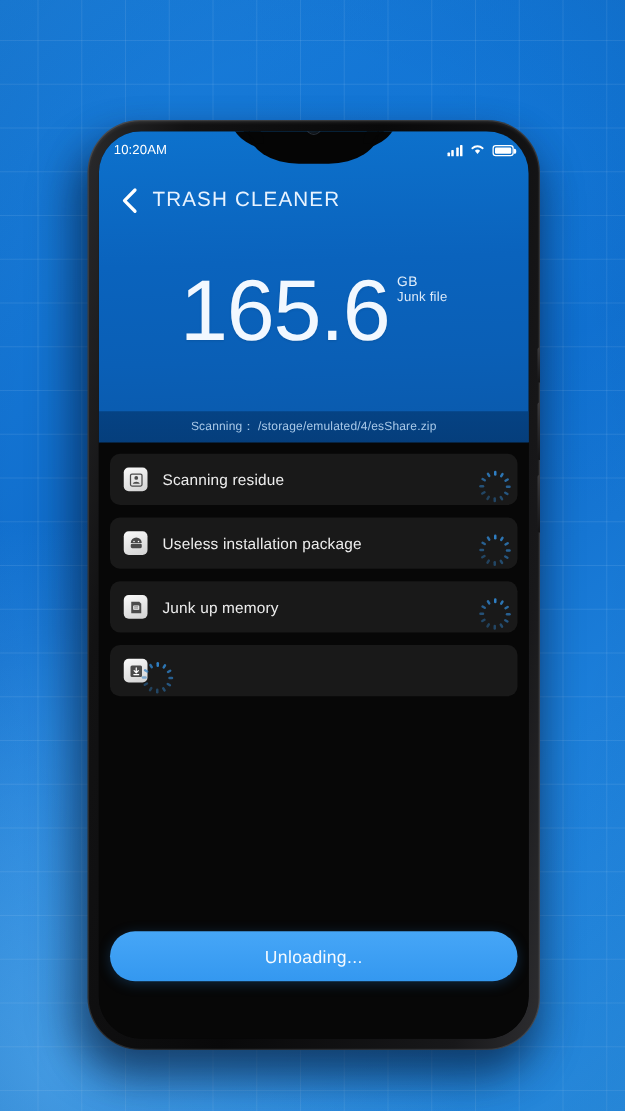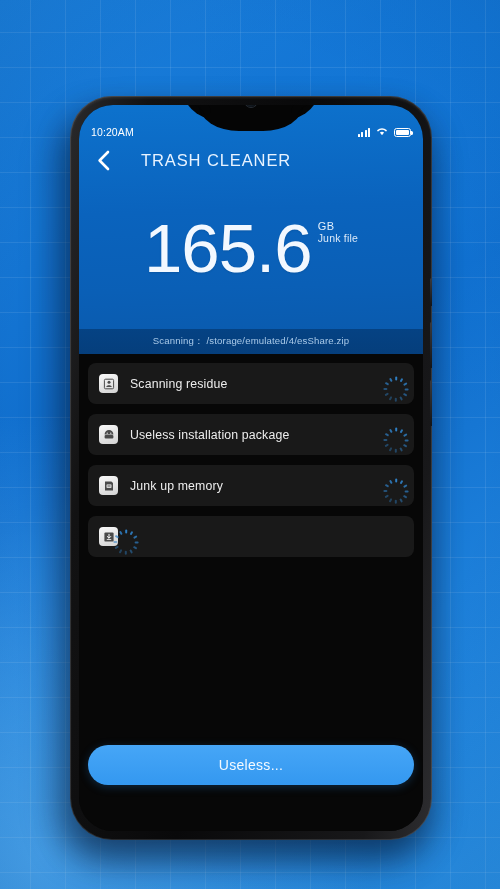--- a/index.html
+++ b/index.html
@@ -138,21 +138,21 @@
     position: absolute;
     top: 2px; left: 2.5px;
     width: 3px; height: 3px;
     border-radius: 50%;
     background: rgba(200,215,235,0.55);
   }
 
   
   #status-bar {
     position: absolute;
-    top: 12px; left: 0; right: 0;
+    top: 0; left: 0; right: 0;
     height: 28px;
     display: flex;
     align-items: center;
     justify-content: space-between;
     padding: 0 12px;
     color: #ffffff;
     font-size: 10.5px;
     letter-spacing: 0.1px;
     z-index: 4;
   }
@@ -185,21 +185,20 @@
 
   
   #appbar {
     position: absolute;
     top: 36px; left: 0; right: 0;
     height: 38px;
     display: flex;
     align-items: center;
     padding-left: 11px;
     z-index: 3;
-    gap: 19px;
   }
   #back-button {
     width: 26px; height: 30px;
     display: flex; align-items: center; justify-content: center;
     cursor: pointer;
   }
   #back-button svg { display: block; }
   #app-title {
     color: #e8f3ff;
     font-size: 16.5px;
@@ -499,20 +498,20 @@
             <i style="transform:translate(-50%,-50%) rotate(180deg) translateY(-5.2px);opacity:.45"></i>
             <i style="transform:translate(-50%,-50%) rotate(210deg) translateY(-5.2px);opacity:.4"></i>
             <i style="transform:translate(-50%,-50%) rotate(240deg) translateY(-5.2px);opacity:.45"></i>
             <i style="transform:translate(-50%,-50%) rotate(270deg) translateY(-5.2px);opacity:.55"></i>
             <i style="transform:translate(-50%,-50%) rotate(300deg) translateY(-5.2px);opacity:.7"></i>
             <i style="transform:translate(-50%,-50%) rotate(330deg) translateY(-5.2px);opacity:.85"></i>
           </span>
         </div>
 
         <div id="action-button">
-          <span id="action-button-label">Useless...</span>
+          <span id="action-button-label">Unloading...</span>
         </div>
 
       </div>
 
     </div>
   </div>
 </div>
 
 </body></html>

